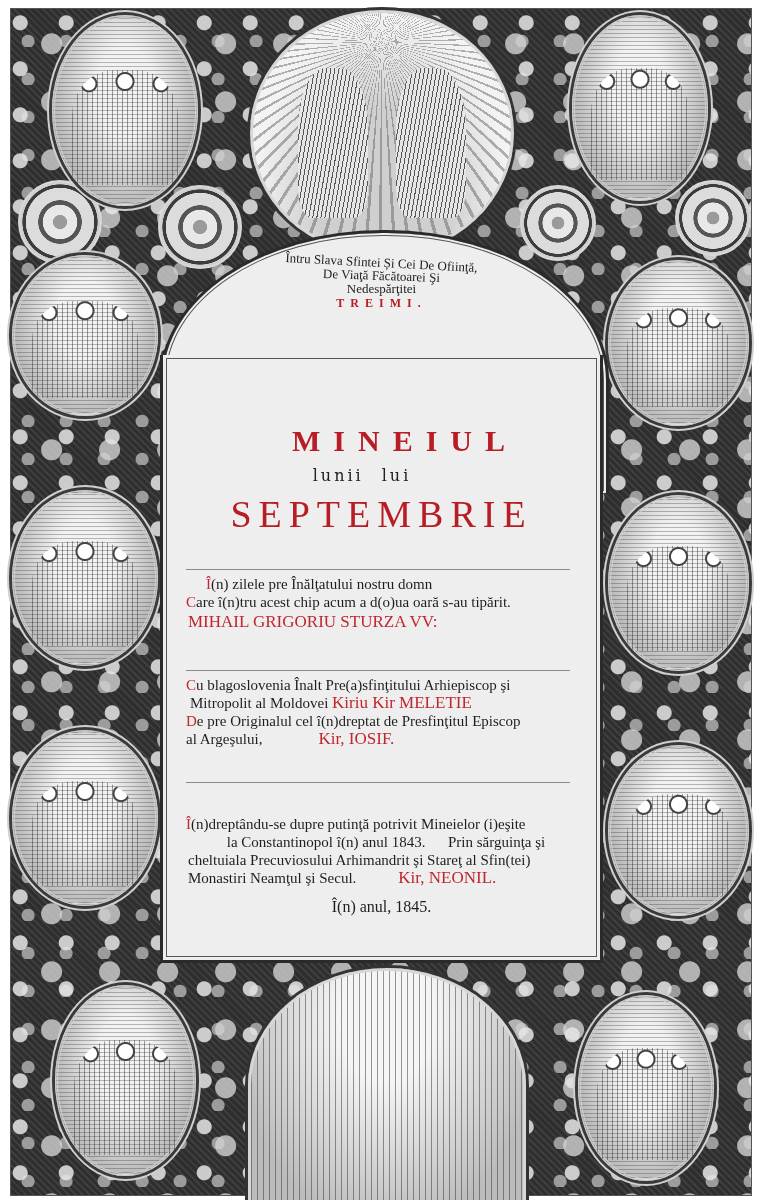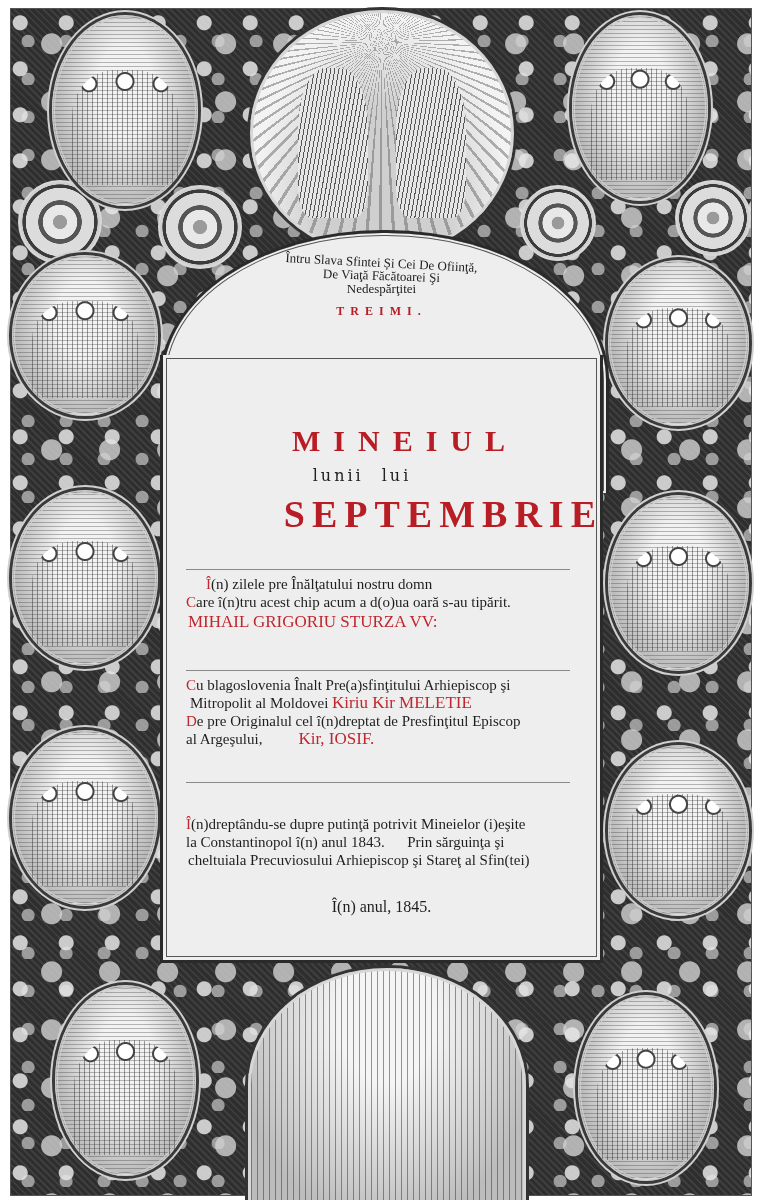--- a/index.html
+++ b/index.html
@@ -78,28 +78,28 @@
   }
   .panel .content { position: absolute; left: 0; top: 0; width: 443px; height: 736px; }
 
   .dedication {
     position: absolute; left: 0; width: 443px; top: 26px; text-align: center;
     font-size: 13px; line-height: 13px; color: #222;
   }
   .dedication .l1 { transform: rotate(3deg); display: block; }
   .dedication .l2 { display: block; transform: rotate(2deg); }
   .dedication .l3 { display: block; }
-  .dedication .treimi { display: block; color: #b81c24; font-weight: bold; letter-spacing: 6px; margin-top: 10px; font-size: 12px; }
+  .dedication .treimi { display: block; color: #b81c24; font-weight: bold; letter-spacing: 6px; margin-top: 2px; font-size: 12px; }
 
   .t-mineiul { position: absolute; left: 0; width: 490px; top: 194px; text-align: center;
     color: #b81c24; font-weight: bold; font-size: 30px; letter-spacing: 13px; }
   .t-lunii { position: absolute; left: 0; width: 404px; top: 236px; text-align: center;
     color: #222; font-size: 16px; letter-spacing: 3px; word-spacing: 10px; font-family: "DejaVu Serif", serif; }
-  .t-sept { position: absolute; left: 0; width: 443px; top: 262px; text-align: right;
-    color: #b81c24; font-weight: bold; font-size: 38px; letter-spacing: 7px; }
+  .t-sept { position: absolute; left: 0; width: 443px; top: 262px; text-align: center;
+    color: #b81c24; font-weight: normal; font-size: 38px; letter-spacing: 7px; }
 
   .rule { position: absolute; left: 26px; width: 384px; height: 0; border-top: 1.5px solid #8a8a8a; }
 
   .para { position: absolute; left: 26px; width: 400px; font-size: 15px; line-height: 18px; color: #1e1e1e; }
   .para .red { color: #c0262e; }
   .para .big-red { color: #c0262e; font-size: 17px; }
   .para .line { display: block; white-space: nowrap; }
   .center { text-align: center; }
 </style>
 </head>
@@ -174,28 +174,29 @@
       <span class="line"><span class="red">C</span><span>are î(n)tru acest chip acum a d(o)ua oară s-au tipărit.</span></span>
       <span class="line big-red" style="padding-left:2px;margin-top:2px;">MIHAIL GRIGORIU STURZA VV:</span>
     </div>
 
     <div class="rule" style="top:440px;"></div>
 
     <div class="para" style="top:446px;">
       <span class="line"><span class="red">C</span><span>u blagoslovenia Înalt Pre(a)sfinţitului Arhiepiscop şi</span></span>
       <span class="line" style="padding-left:4px;"><span>Mitropolit al Moldovei</span> <span class="big-red">Kiriu Kir MELETIE</span></span>
       <span class="line"><span class="red">D</span><span>e pre Originalul cel î(n)dreptat de Presfinţitul Episcop</span></span>
-      <span class="line"><span>al Argeşului,</span><span class="big-red" style="margin-left:36px;">Kir, IOSIF.</span></span>
+      <span class="line"><span>al Argeşului,</span><span class="big-red" style="margin-left:56px;">Kir, IOSIF.</span></span>
     </div>
 
     <div class="rule" style="top:552px;"></div>
 
     <div class="para" style="top:558px;margin-top:27px;">
       <span class="line"><span class="red">Î</span><span>(n)dreptându-se dupre putinţă potrivit Mineielor (i)eşite</span></span>
-      <span class="line" style="white-space:pre;">la Constantinopol î(n) anul 1843.      Prin sărguinţa şi</span>
-      <span class="line" style="padding-left:2px;">cheltuiala Precuviosului Arhiepiscop şi Stareţ al Sfin(tei)</span>
+      <span class="line" style="white-space:pre;text-align:center;">la Constantinopol î(n) anul 1843.      Prin sărguinţa şi</span>
+      <span class="line" style="padding-left:2px;">cheltuiala Precuviosului Arhimandrit şi Stareţ al Sfin(tei)</span>
+      <span class="line" style="padding-left:2px;"><span>Monastiri Neamţul şi Secul.</span><span class="big-red" style="margin-left:42px;">Kir, NEONIL.</span></span>
     </div>
 
     <div class="para center" style="top:666px;left:0;width:443px;">
       <span class="line" style="font-size:16px;margin-top:2px;">Î(n) anul, 1845.</span>
     </div>
   </div>
 </div>
 
 </body></html>

